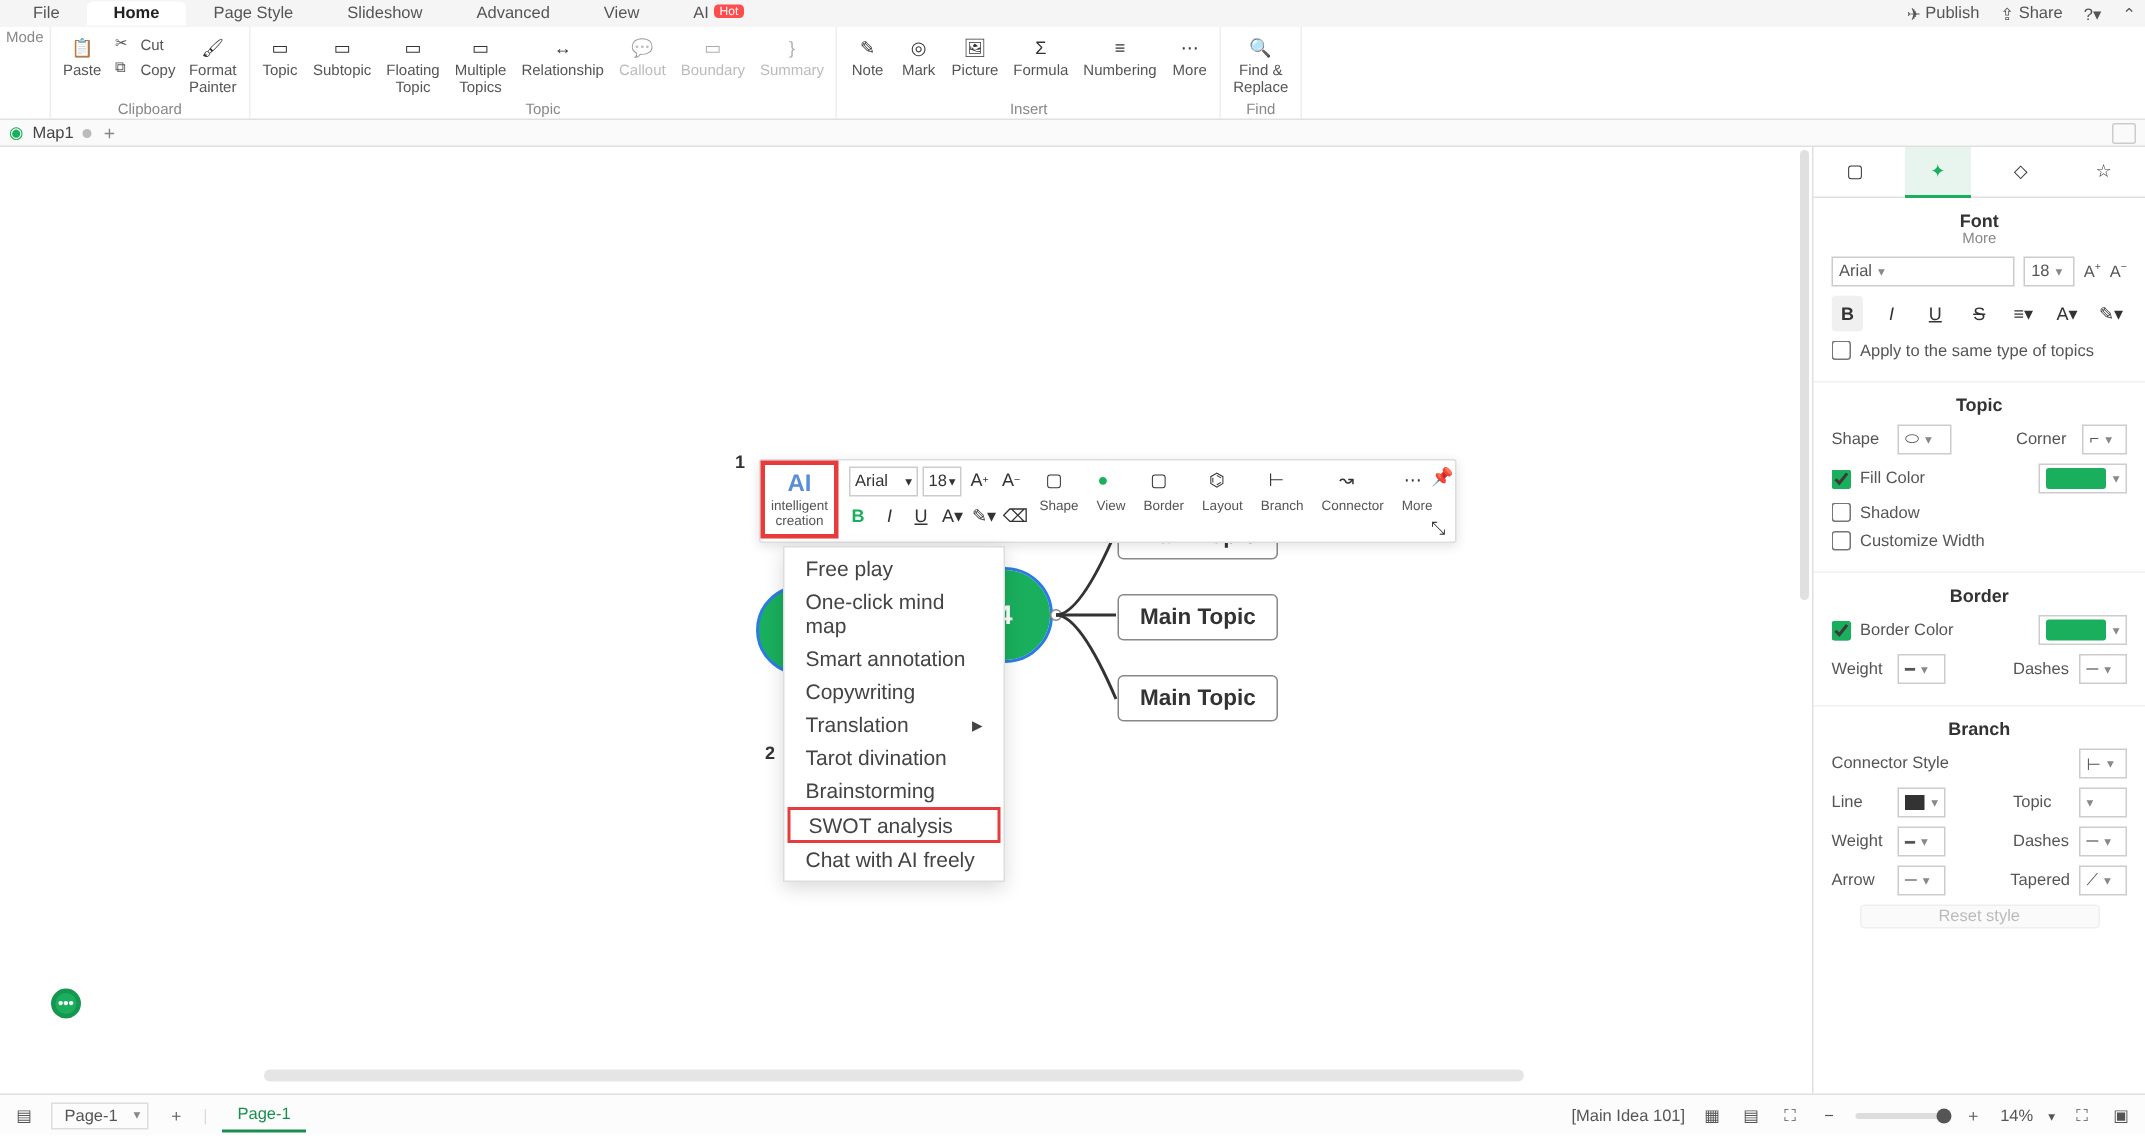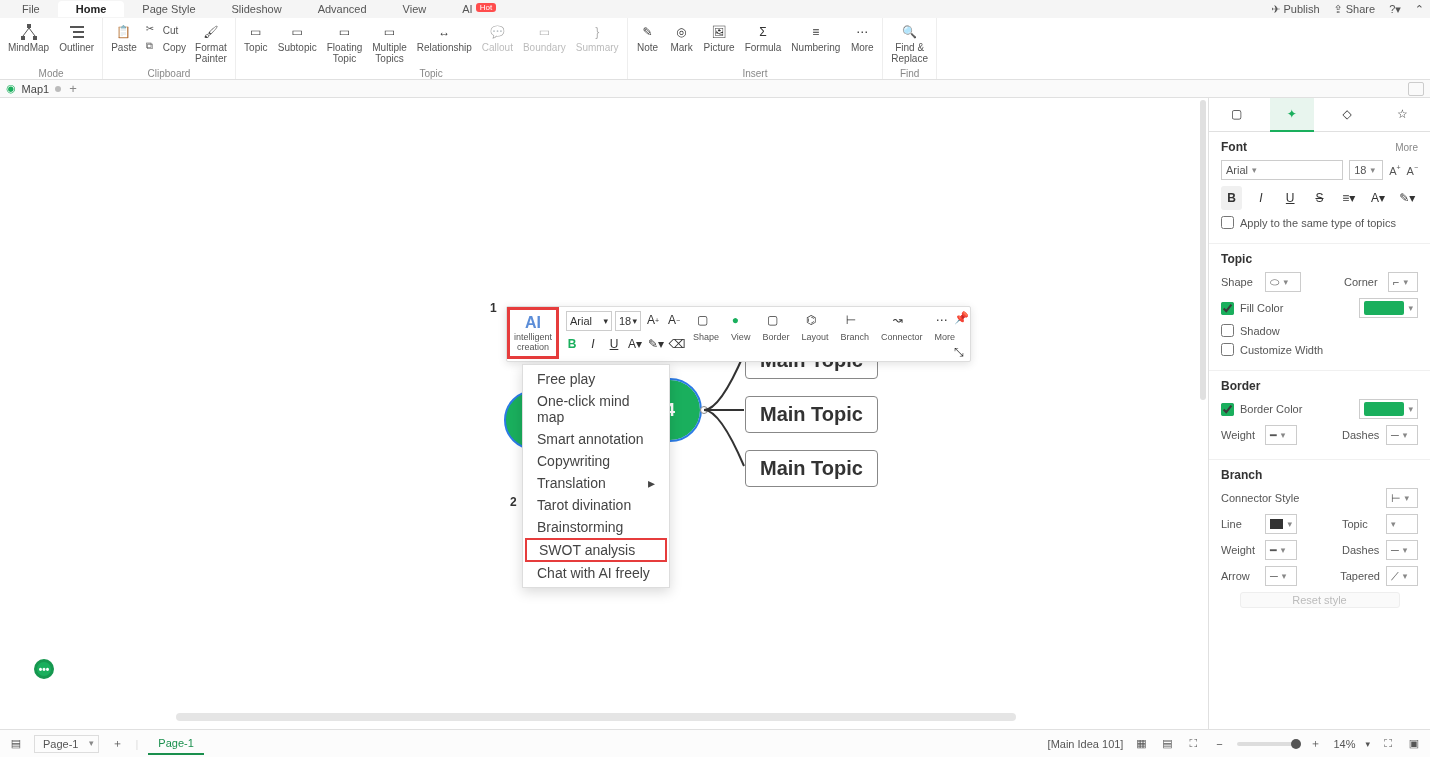--- a/index.html
+++ b/index.html
@@ -37,21 +37,21 @@
 
 
 .main { position: absolute; top: 98px; left: 0; right: 0; bottom: 28px; display: flex; }
 .canvas-wrap { flex: 1; position: relative; overflow: hidden; background: #fff; }
 .scroll-h { position: absolute; bottom: 8px; left: 176px; width: 840px; height: 8px; background: #e5e5e5; border-radius: 4px; }
 .scroll-v { position: absolute; top: 0; right: 2px; width: 6px; height: 580px; background: transparent; }
 .scroll-v .thumb { position: absolute; top: 2px; width: 6px; height: 300px; background: #e0e0e0; border-radius: 3px; }
 
 
 .canvas { position: absolute; left: 0; top: 0; right: 0; bottom: 0; }
-.node { position: absolute; border: 1px solid #888; border-radius: 4px; background: #fff; display: flex; align-items: center; justify-content: center; font-weight: 600; font-size: 20px; padding: 6px 14px; }
+.node { position: absolute; border: 1px solid #888; border-radius: 4px; background: #fff; display: flex; align-items: center; justify-content: center; font-weight: 600; font-size: 15px; padding: 6px 14px; }
 .central { position: absolute; width: 60px; height: 60px; border-radius: 50%; background: #1aaf5d; color: #fff; display: flex; align-items: center; justify-content: center; font-weight: 700; font-size: 18px; border: 2px solid #1aaf5d; }
 .central.selected { outline: 2px solid #2c7be5; }
 .connector-pt { position: absolute; width: 8px; height: 8px; border: 1px solid #888; border-radius: 50%; background: #fff; }
 .num-label { position: absolute; font-size: 12px; font-weight: 700; color: #333; }
 
 
 .float-tb { position: absolute; background: #fff; border: 1px solid #ddd; box-shadow: 0 2px 8px rgba(0,0,0,0.12); border-radius: 2px; display: flex; align-items: flex-start; padding: 4px; gap: 2px; z-index: 20; }
 .float-tb .ai-box { width: 52px; display: flex; flex-direction: column; align-items: center; padding: 4px 2px; border: 3px solid #e63c3c; margin: -4px 2px -4px -4px; }
 .float-tb .ai-box .ai-title { font-size: 16px; font-weight: 600; color: #5b8dd8; }
 .float-tb .ai-box .ai-sub { font-size: 9px; color: #555; text-align: center; line-height: 10px; }
@@ -71,21 +71,21 @@
 .ai-menu { position: absolute; background: #fff; border: 1px solid #ddd; box-shadow: 0 4px 12px rgba(0,0,0,0.15); z-index: 25; width: 148px; padding: 3px 0; }
 .ai-menu .mi { padding: 3px 14px; font-size: 14px; color: #444; cursor: pointer; display: flex; justify-content: space-between; align-items: center; }
 .ai-menu .mi.highlight { border: 2px solid #e63c3c; margin: 0 2px; padding: 2px 12px; }
 
 
 .sidepanel { width: 222px; border-left: 1px solid #e0e0e0; background: #fff; display: flex; flex-direction: column; }
 .sp-tabs { height: 34px; border-bottom: 1px solid #e0e0e0; display: flex; align-items: center; justify-content: space-around; }
 .sp-tabs .sp-tab { width: 44px; height: 34px; display: flex; align-items: center; justify-content: center; cursor: pointer; border-bottom: 2px solid transparent; }
 .sp-tabs .sp-tab.active { border-bottom: 2px solid #1aaf5d; background: #e8f5ee; }
 .sp-section { padding: 8px 12px; border-bottom: 1px solid #f0f0f0; }
-.sp-section .sec-head { display: flex; justify-content: space-between; align-items: center; margin-bottom: 6px; }
+.sp-section .sec-head { display: flex; justify-content: space-between; align-items: center; margin-bottom: 6px; flex-direction: column; }
 .sp-section .sec-title { font-size: 12px; font-weight: 600; color: #333; }
 .sp-section .sec-more { font-size: 10px; color: #888; cursor: pointer; }
 .sp-row { display: flex; align-items: center; gap: 6px; margin-bottom: 6px; font-size: 11px; color: #555; }
 .sp-row .lbl { min-width: 38px; }
 .sp-row .sel-box { border: 1px solid #ccc; height: 20px; display: flex; align-items: center; padding: 0 4px; gap: 4px; cursor: pointer; }
 .sp-row .sel-box .caret { font-size: 9px; color: #888; }
 .sp-row input[type=checkbox] { width: 13px; height: 13px; accent-color: #1aaf5d; }
 .color-swatch { width: 40px; height: 14px; border-radius: 2px; }
 .icon-row { display: flex; gap: 8px; }
 .icon-row .fb { width: 24px; height: 24px; border: 1px solid transparent; display: flex; align-items: center; justify-content: center; cursor: pointer; border-radius: 3px; }
@@ -132,44 +132,20 @@
         <span>Share</span>
       </span>
     <span>?▾</span>
     <span>⌃</span>
   </div>
 </div>
 
 <div class="ribbon">
 
   <div class="ribbon-group">
-    <div class="buttons">
-      <div class="ribbon-btn vertical">
-        <div class="ico">
-            <svg width="20" height="20">
-              <rect x="8" y="2" width="4" height="4" fill="#555"></rect>
-              <line x1="10" y1="6" x2="4" y2="14" stroke="#555"></line>
-              <line x1="10" y1="6" x2="16" y2="14" stroke="#555"></line>
-              <rect x="2" y="14" width="4" height="4" fill="#555"></rect>
-              <rect x="14" y="14" width="4" height="4" fill="#555"></rect>
-            </svg>
-          </div>
-        <div class="lbl">MindMap</div>
-      </div>
-      <div class="ribbon-btn vertical">
-        <div class="ico">
-            <svg width="20" height="20">
-              <line x1="3" y1="5" x2="17" y2="5" stroke="#555" stroke-width="2"></line>
-              <line x1="6" y1="10" x2="17" y2="10" stroke="#555" stroke-width="2"></line>
-              <line x1="6" y1="15" x2="17" y2="15" stroke="#555" stroke-width="2"></line>
-            </svg>
-          </div>
-        <div class="lbl">Outliner</div>
-      </div>
-    </div>
     <div class="group-label">Mode</div>
   </div>
 
   <div class="ribbon-group">
     <div class="buttons">
       <div class="ribbon-btn vertical">
         <div class="ico">📋</div>
         <div class="lbl">Paste</div>
       </div>
       <div class="paste-stack">

